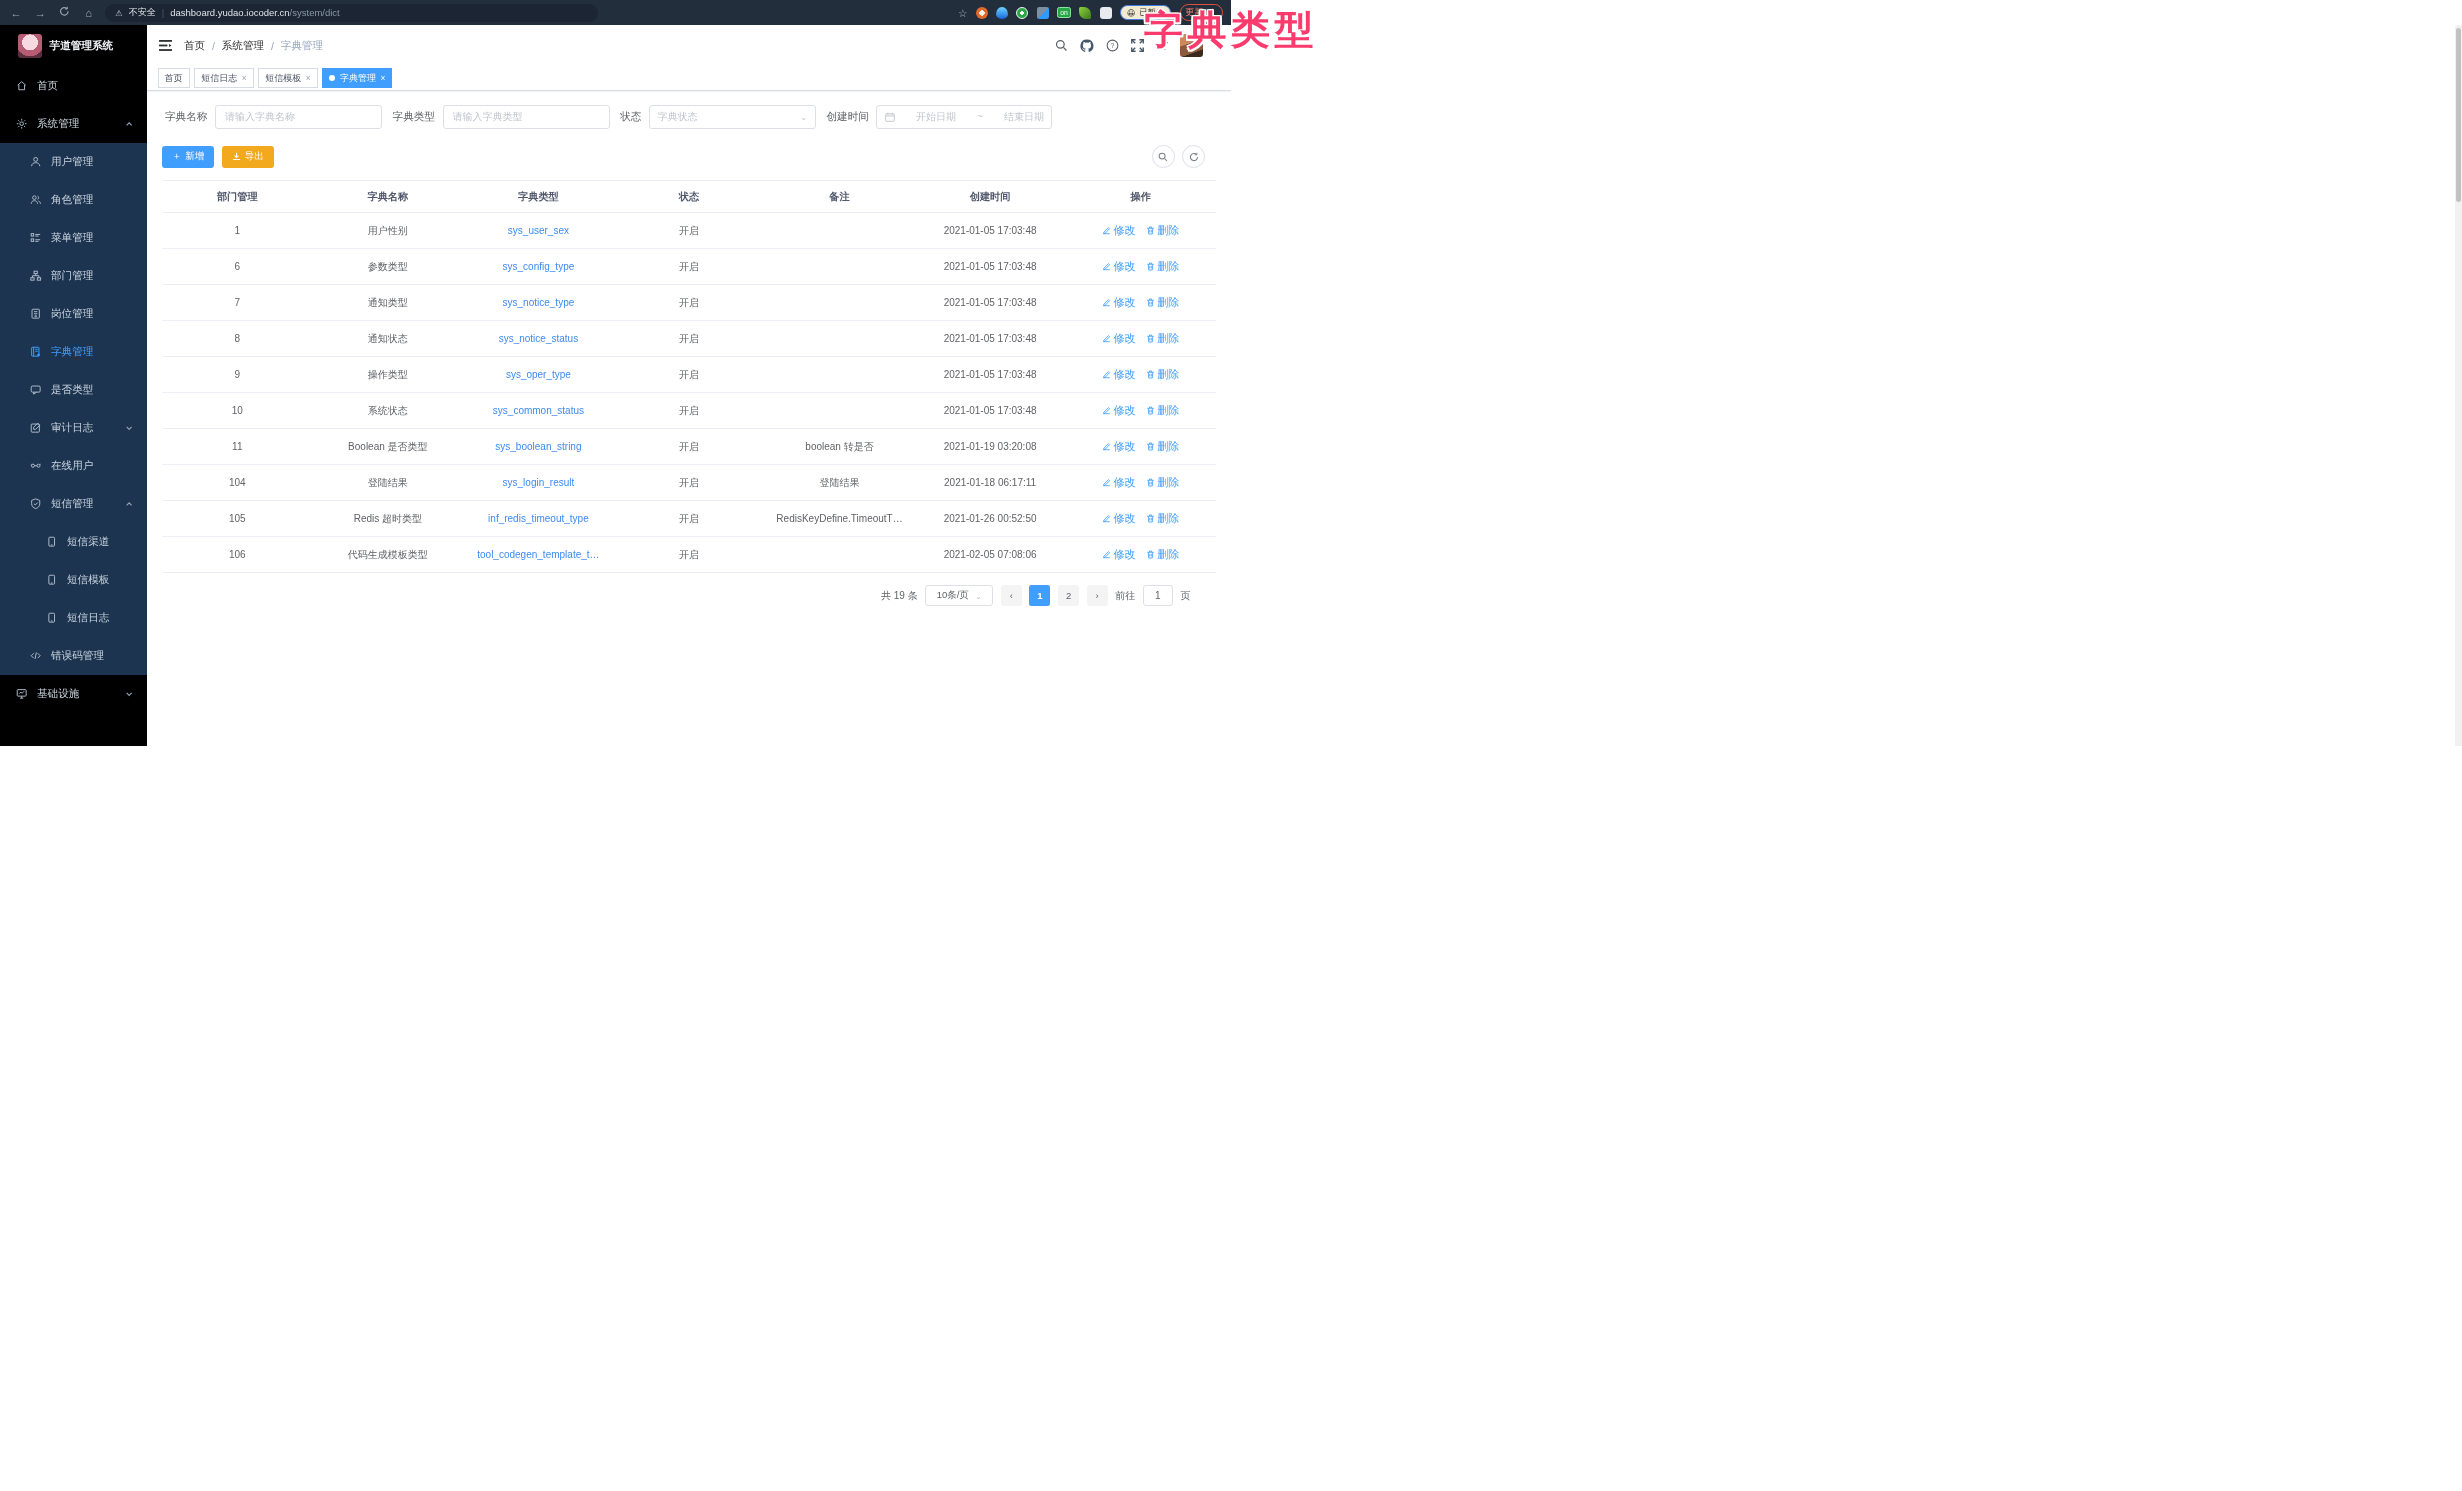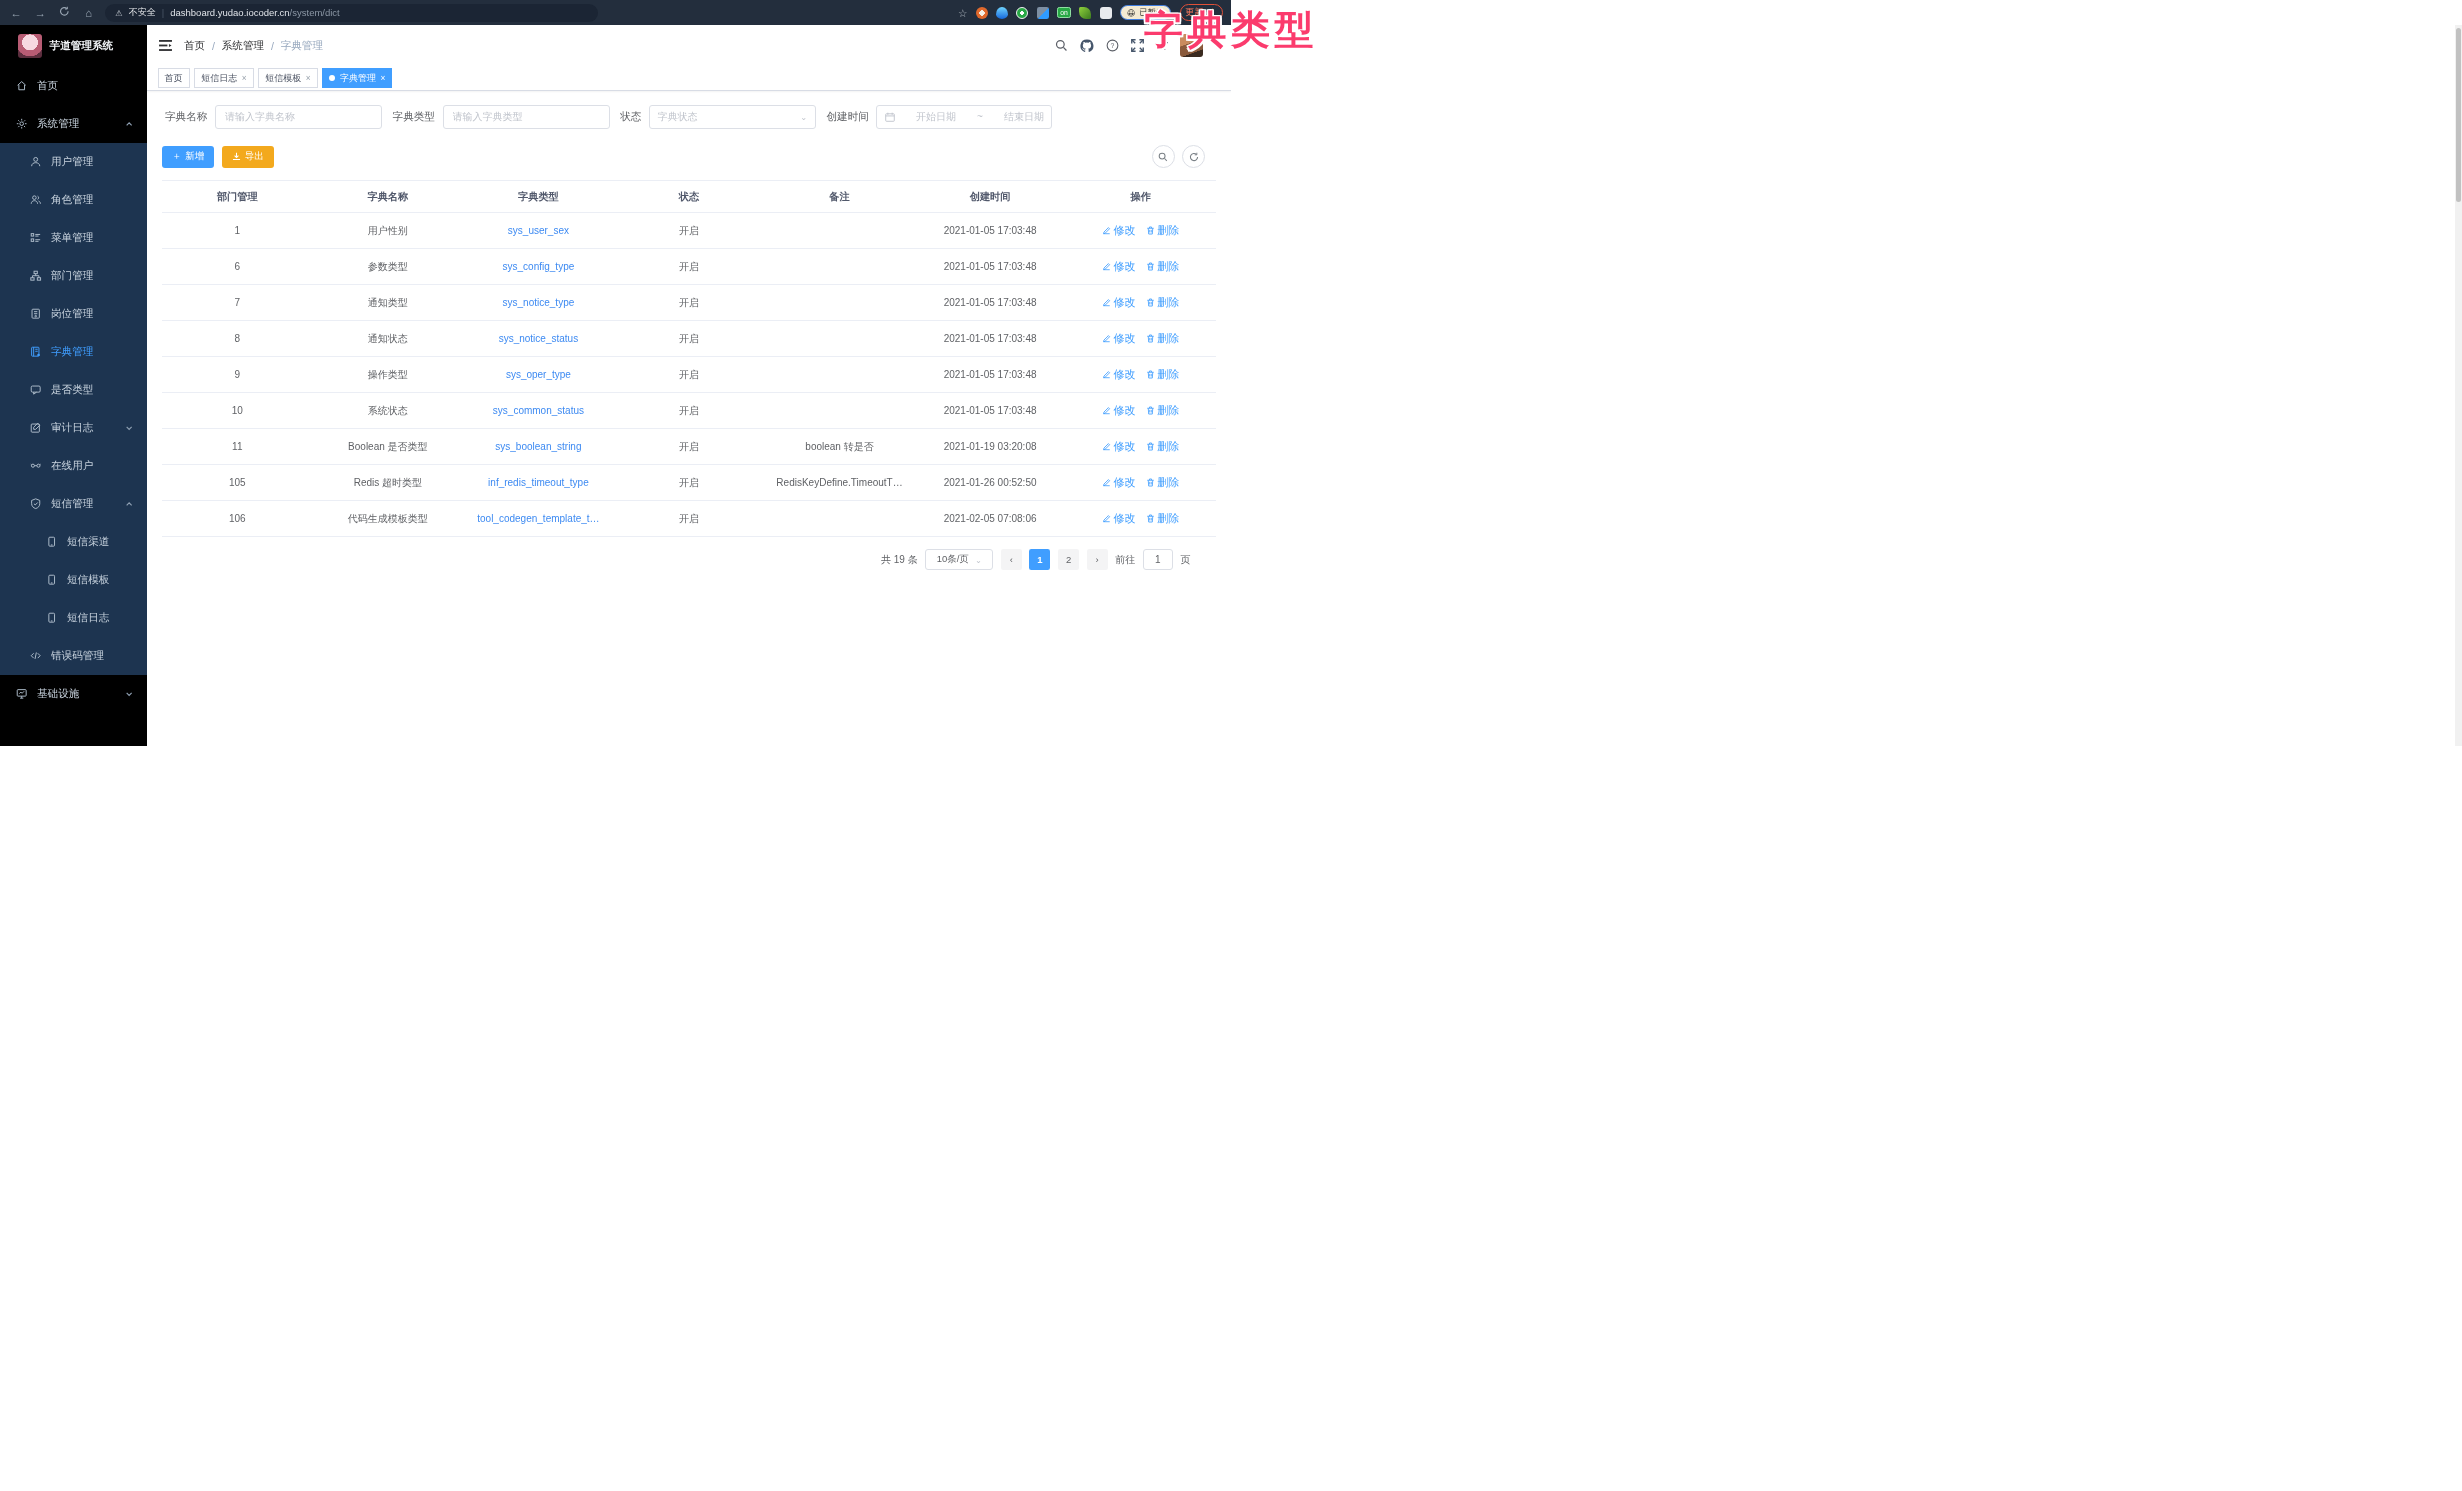--- a/index.html
+++ b/index.html
@@ -543,20 +543,34 @@
               <td>boolean 转是否</td>
               <td>2021-01-19 03:20:08</td>
               <td class="op"><a><svg width="9" height="9" viewBox="0 0 14 14" fill="none" stroke="#409eff" stroke-width="1.3">
                     <path d="M2 12h10"></path>
                     <path d="M3 9.5 10 2.5l1.8 1.8L4.8 11.3 2.6 11.7Z"></path>
                   </svg> 修改</a><a><svg width="9" height="9" viewBox="0 0 14 14" fill="none" stroke="#409eff" stroke-width="1.3">
                     <path d="M2 3.5h10M5.5 3.5v-2h3v2M3.5 3.5l.7 9h5.6l.7-9M5.8 6v4M8.2 6v4"></path>
                   </svg> 删除</a></td>
             </tr>
             <tr>
+              <td>104</td>
+              <td>登陆结果</td>
+              <td class="type"><a>sys_login_result</a></td>
+              <td>开启</td>
+              <td>登陆结果</td>
+              <td>2021-01-18 06:17:11</td>
+              <td class="op"><a><svg width="9" height="9" viewBox="0 0 14 14" fill="none" stroke="#409eff" stroke-width="1.3">
+                    <path d="M2 12h10"></path>
+                    <path d="M3 9.5 10 2.5l1.8 1.8L4.8 11.3 2.6 11.7Z"></path>
+                  </svg> 修改</a><a><svg width="9" height="9" viewBox="0 0 14 14" fill="none" stroke="#409eff" stroke-width="1.3">
+                    <path d="M2 3.5h10M5.5 3.5v-2h3v2M3.5 3.5l.7 9h5.6l.7-9M5.8 6v4M8.2 6v4"></path>
+                  </svg> 删除</a></td>
+            </tr>
+            <tr>
               <td>105</td>
               <td>Redis 超时类型</td>
               <td class="type"><a>inf_redis_timeout_type</a></td>
               <td>开启</td>
               <td>RedisKeyDefine.TimeoutT…</td>
               <td>2021-01-26 00:52:50</td>
               <td class="op"><a><svg width="9" height="9" viewBox="0 0 14 14" fill="none" stroke="#409eff" stroke-width="1.3">
                     <path d="M2 12h10"></path>
                     <path d="M3 9.5 10 2.5l1.8 1.8L4.8 11.3 2.6 11.7Z"></path>
                   </svg> 修改</a><a><svg width="9" height="9" viewBox="0 0 14 14" fill="none" stroke="#409eff" stroke-width="1.3">

